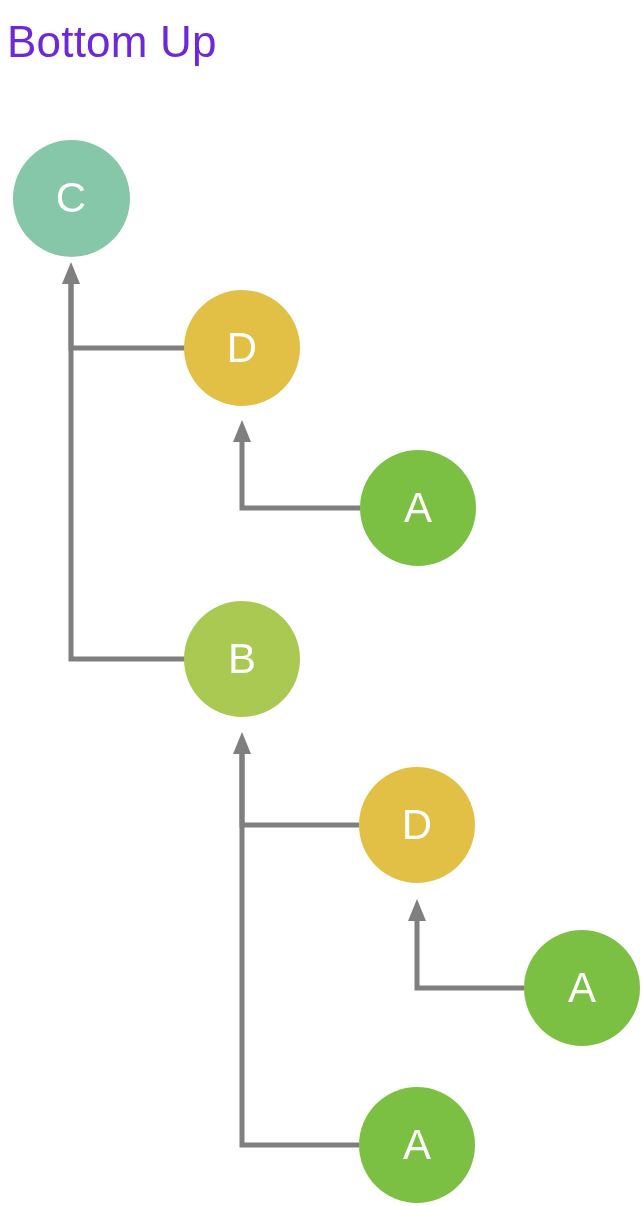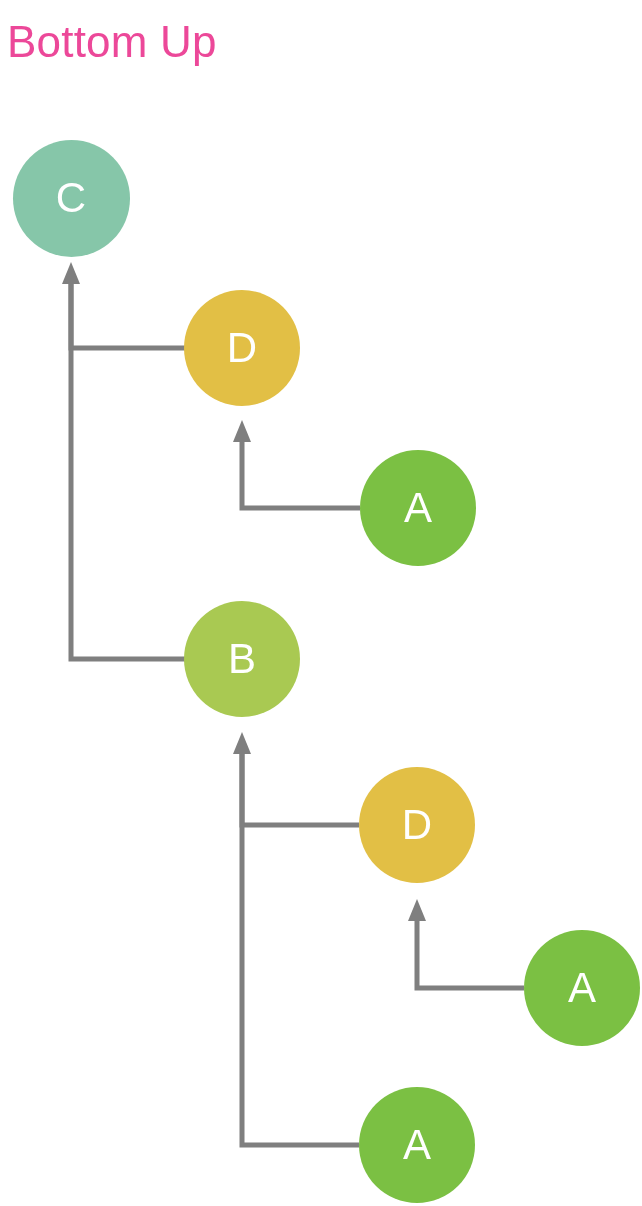--- a/index.html
+++ b/index.html
@@ -53,21 +53,21 @@
     font-family: "Liberation Sans", sans-serif;
     user-select: none;
     pointer-events: none;
   }
 </style>
 </head>
 <body>
 
 <div id="canvas" style="background: rgb(255, 255, 255);">
 
-  <div id="diagram-title" style="color: #ec4899;">Bottom Up</div>
+  <div id="diagram-title" style="color: #6d28d9;">Bottom Up</div>
 
   <svg id="edge-layer" viewBox="0 0 642 1206" width="642" height="1206" xmlns="http://www.w3.org/2000/svg">
       <path d="M 185,348 L 71,348 L 71,270" fill="none" stroke="#7f7f7f" stroke-width="5" stroke-linecap="butt" stroke-linejoin="miter"></path>
       <path d="M 360,508 L 242,508 L 242,428" fill="none" stroke="#7f7f7f" stroke-width="5" stroke-linecap="butt" stroke-linejoin="miter"></path>
       <path d="M 185,659 L 71,659 L 71,270" fill="none" stroke="#7f7f7f" stroke-width="5" stroke-linecap="butt" stroke-linejoin="miter"></path>
       <path d="M 359,825 L 242,825 L 242,740" fill="none" stroke="#7f7f7f" stroke-width="5" stroke-linecap="butt" stroke-linejoin="miter"></path>
       <path d="M 524,988 L 417,988 L 417,907" fill="none" stroke="#7f7f7f" stroke-width="5" stroke-linecap="butt" stroke-linejoin="miter"></path>
       <path d="M 359,1145 L 242,1145 L 242,740" fill="none" stroke="#7f7f7f" stroke-width="5" stroke-linecap="butt" stroke-linejoin="miter"></path>
       <polygon points="71,262 62,284 80,284" fill="#7f7f7f"></polygon>
       <polygon points="242,420 233,442 251,442" fill="#7f7f7f"></polygon>

